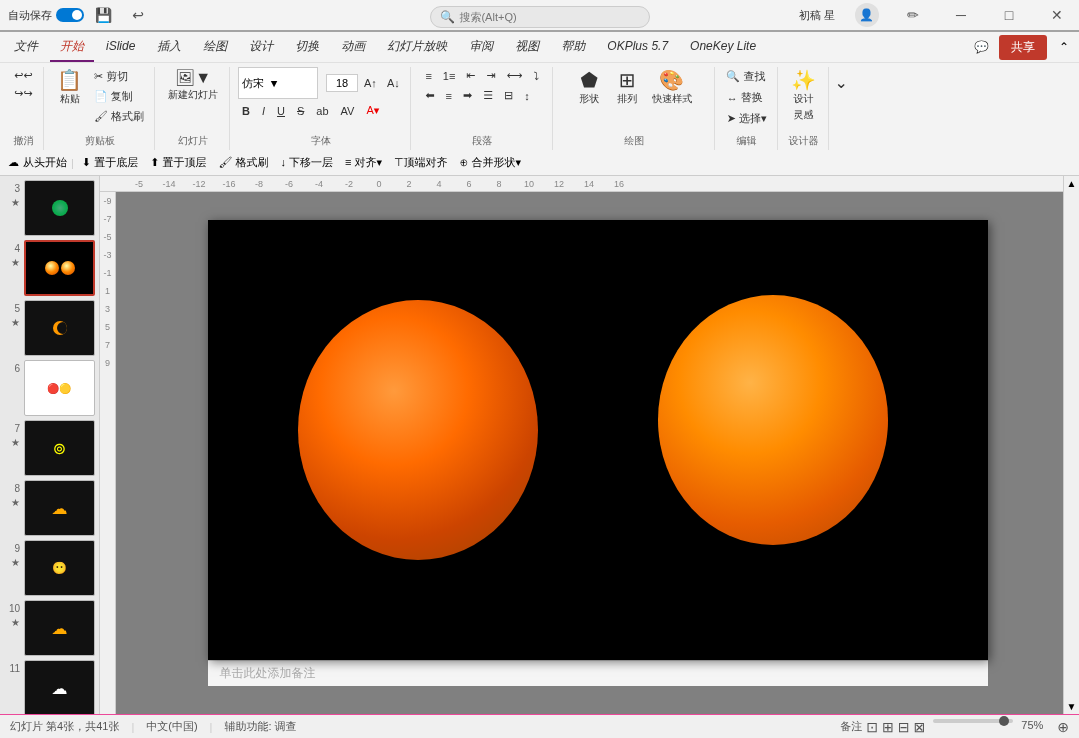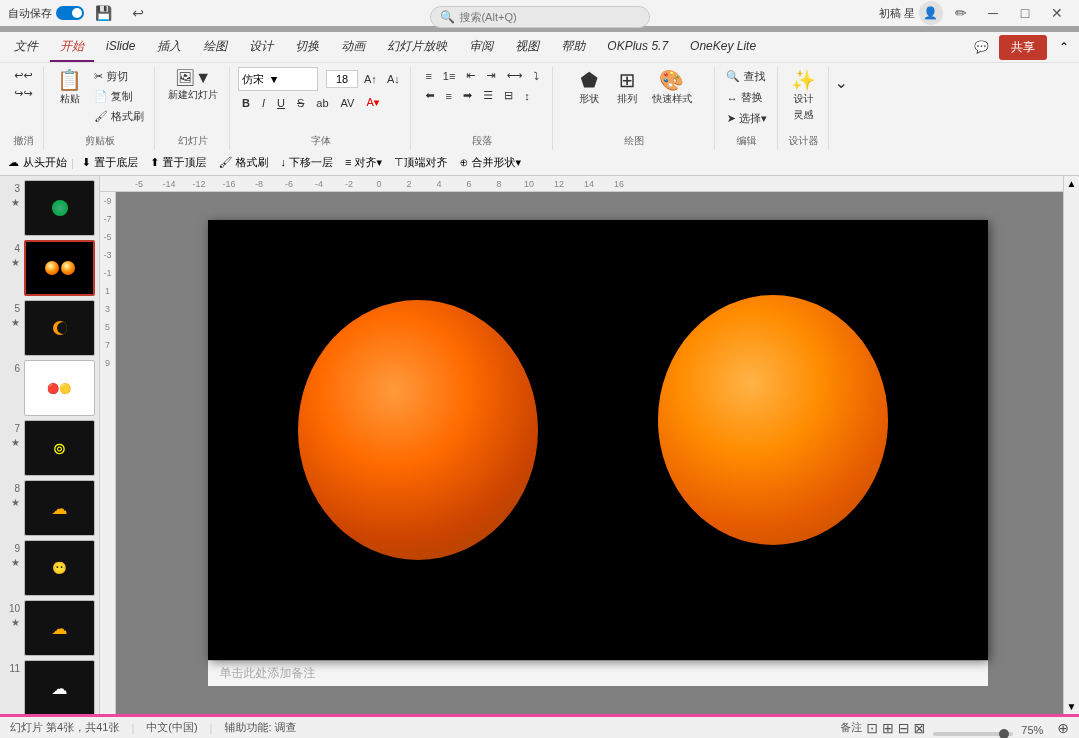--- a/index.html
+++ b/index.html
@@ -5,32 +5,32 @@
     * { margin: 0; padding: 0; box-sizing: border-box; }
     body { font-family: 'Microsoft YaHei', Arial, sans-serif; font-size: 12px; background: #f0f0f0; width: 1079px; height: 738px; overflow: hidden; user-select: none; }
 
     
     #title-bar {
       height: 32px;
       background: #f3f3f3;
       display: flex;
       align-items: center;
       padding: 0 8px;
-      border-bottom: 6px solid #a3a3a3;
+      border-bottom: 2px solid #a3a3a3;
     }
     #title-bar .left-controls {
       display: flex;
       align-items: center;
       gap: 6px;
       flex: 1;
     }
     #title-bar .right-controls {
       display: flex;
       align-items: center;
-      gap: 4px;
+      gap: 20px;
       flex: 1;
       justify-content: flex-end;
     }
     .title-btn {
       width: 28px; height: 22px;
       display: flex; align-items: center; justify-content: center;
       cursor: pointer; border-radius: 3px; font-size: 14px; color: #555;
     }
     .autosave-area { display: flex; align-items: center; gap: 4px; font-size: 11px; color: #333; }
     .toggle-switch {
@@ -213,26 +213,26 @@
     #slide-note {
       width: 780px; height: 26px; background: #f5f5f5;
       border-top: 1px solid #ccc;
       display: flex; align-items: center; padding: 0 12px;
       font-size: 12px; color: #999; margin-left: 16px;
     }
 
     
     #status-bar {
       height: 24px; background: #f0f0f0;
-      border-top: 3px solid #ec4899;
+      border-top: 1px solid #ec4899;
       display: flex; align-items: center;
       padding: 0 10px; gap: 12px;
       font-size: 11px; color: #555;
     }
-    .status-right { margin-left: auto; display: flex; align-items: flex-end; gap: 8px; }
+    .status-right { margin-left: auto; display: flex; align-items: flex-start; gap: 8px; }
     .zoom-slider {
       width: 80px; height: 4px; background: #ccc; border-radius: 2px;
       position: relative; cursor: pointer;
     }
     .zoom-slider-thumb {
       width: 10px; height: 10px; background: #555; border-radius: 50%;
       position: absolute; top: -3px; right: 4px;
     }
 
     
@@ -248,21 +248,21 @@
     .thumb-green { background: radial-gradient(circle at 50% 50%, #4a7, #1a5, #0a3); border-radius: 50%; width: 16px; height: 16px; }
     .thumb-orange-pair { display: flex; gap: 2px; }
     .thumb-orange { background: radial-gradient(circle at 40% 35%, #ffa, #f80, #c40); border-radius: 50%; width: 14px; height: 14px; }
 
     
     .font-size-box {
       width: 32px; height: 18px; border: 1px solid #ccc; background: white;
       text-align: center; font-size: 11px; display: flex; align-items: center; justify-content: center;
     }
     .font-name-box {
-      width: 80px; height: 24px; border: 1px solid #ccc; background: white;
+      width: 80px; height: 32px; border: 1px solid #ccc; background: white;
       text-align: left; font-size: 11px; display: flex; align-items: center; padding: 0 3px; font-family: Liberation Mono, monospace;
     }
   </style>
 </head>
 <body>
 
 <div id="title-bar">
   <div class="left-controls">
     <div class="autosave-area">
       <span>自动保存</span>

